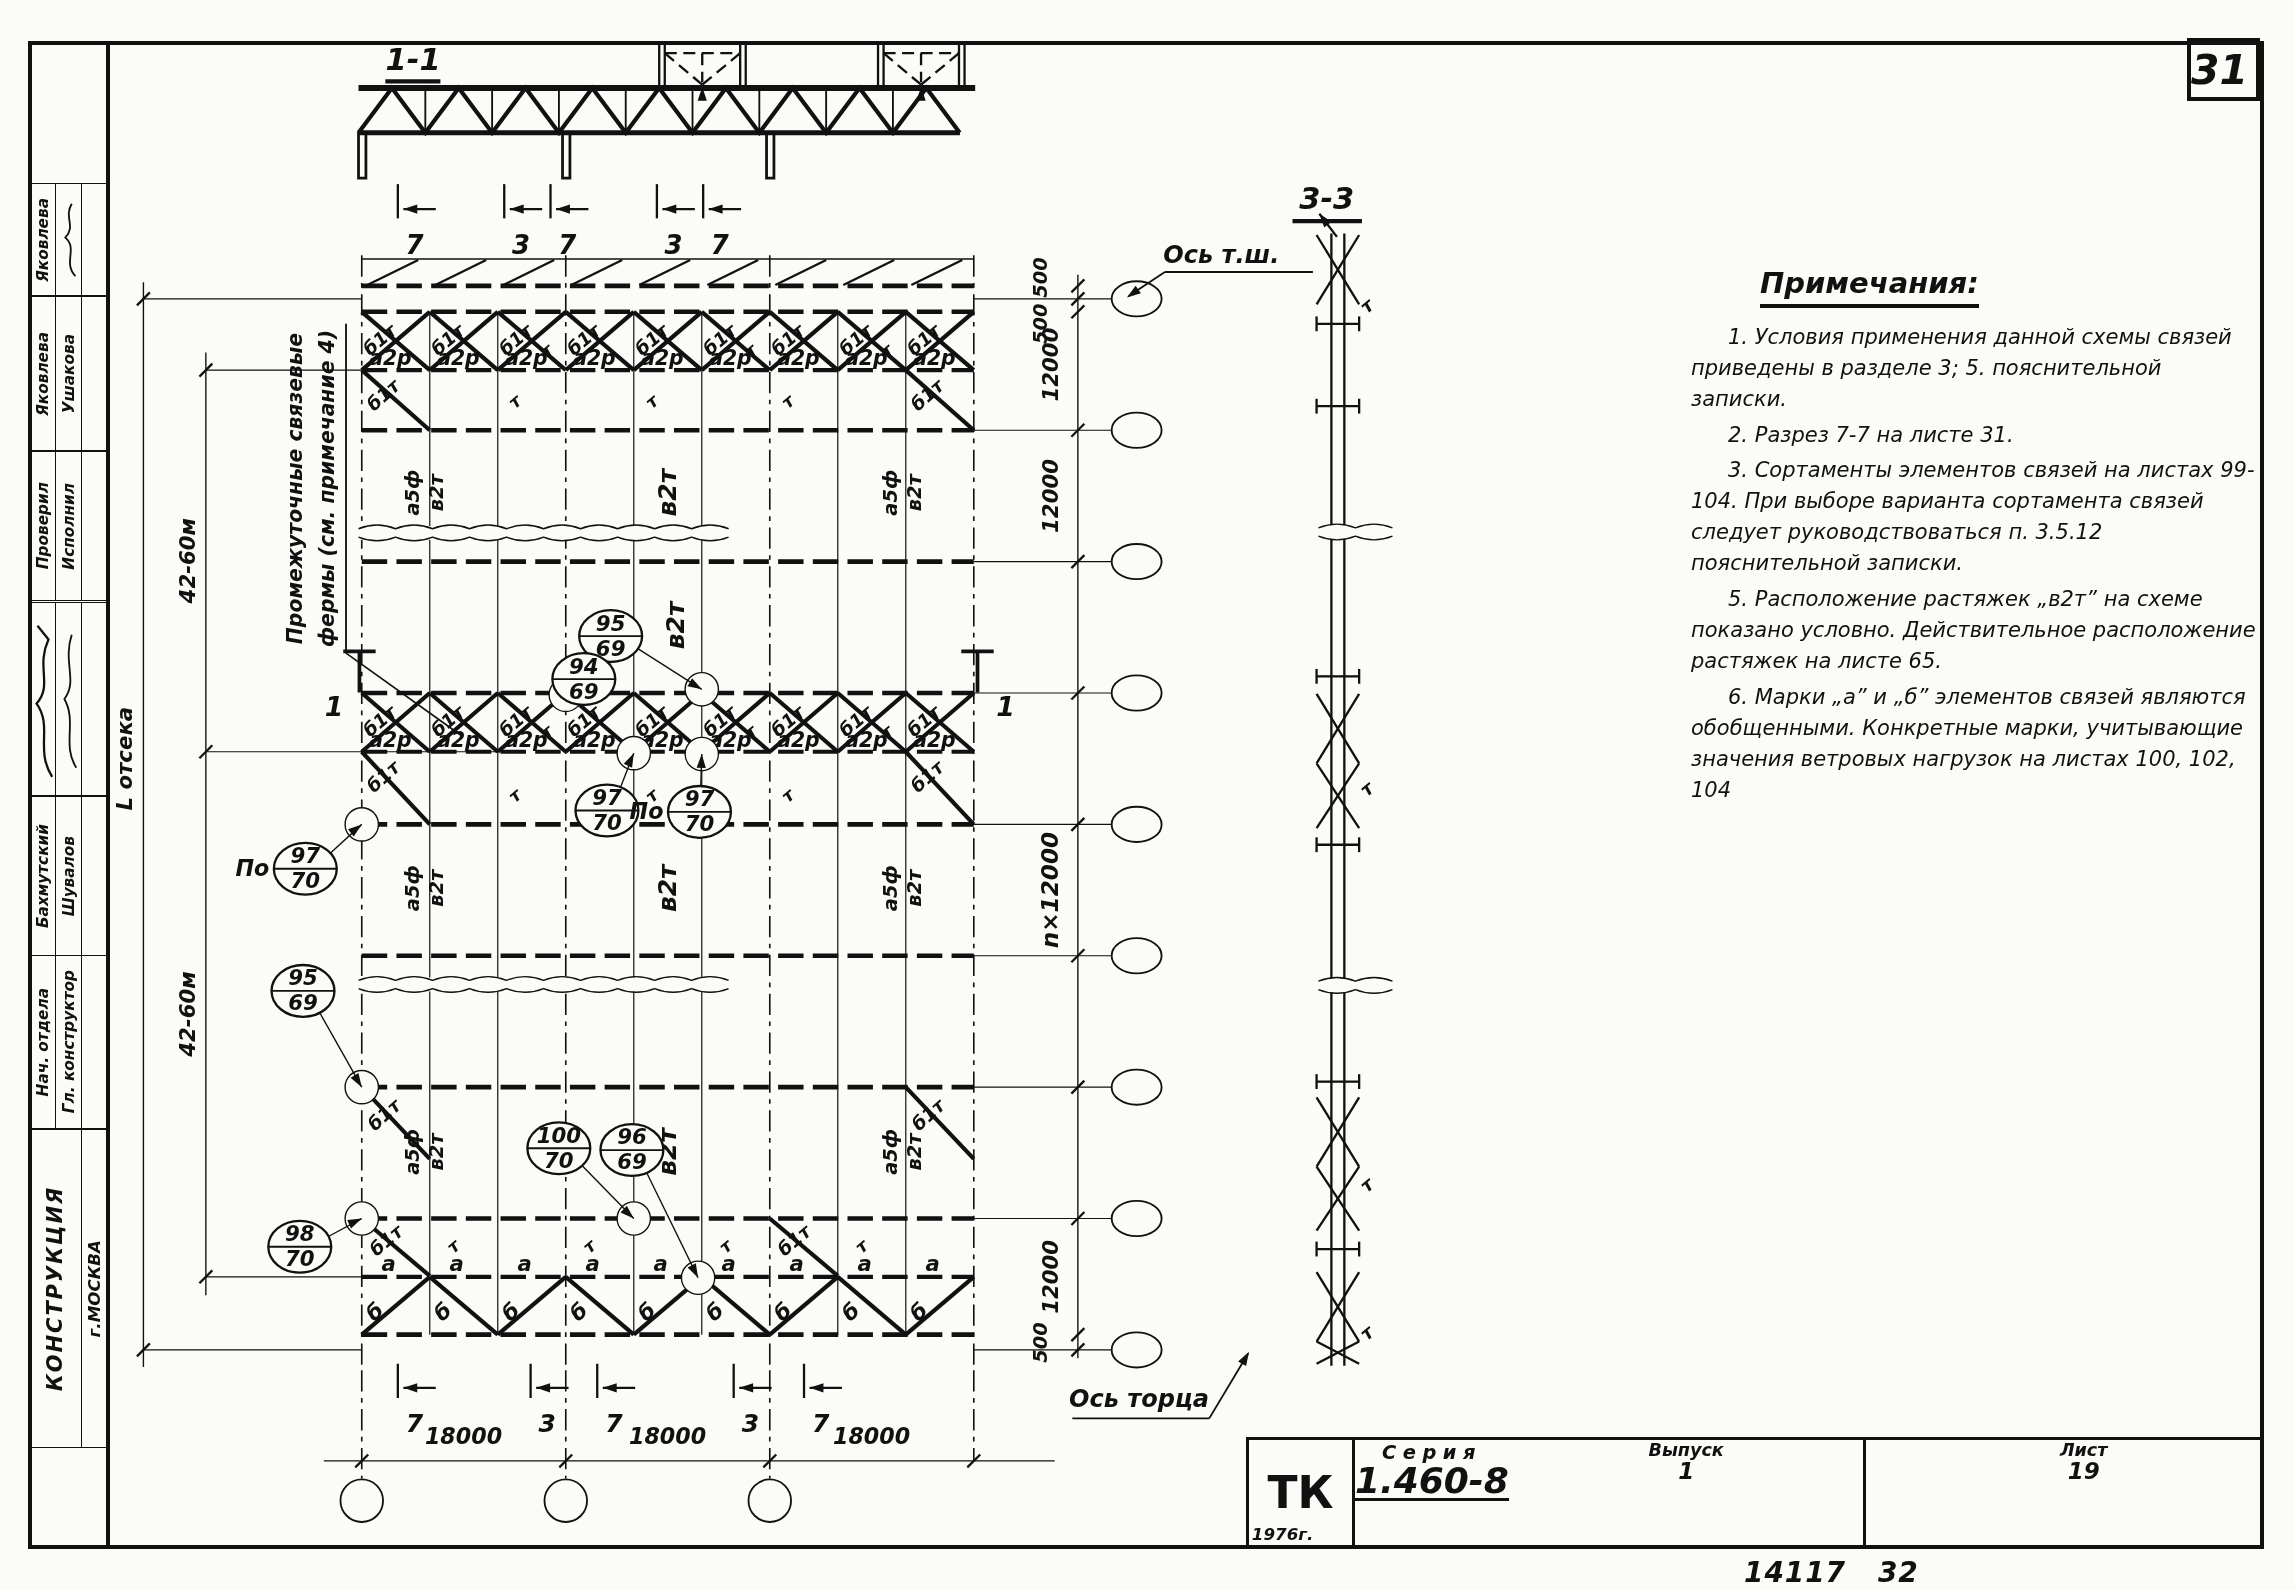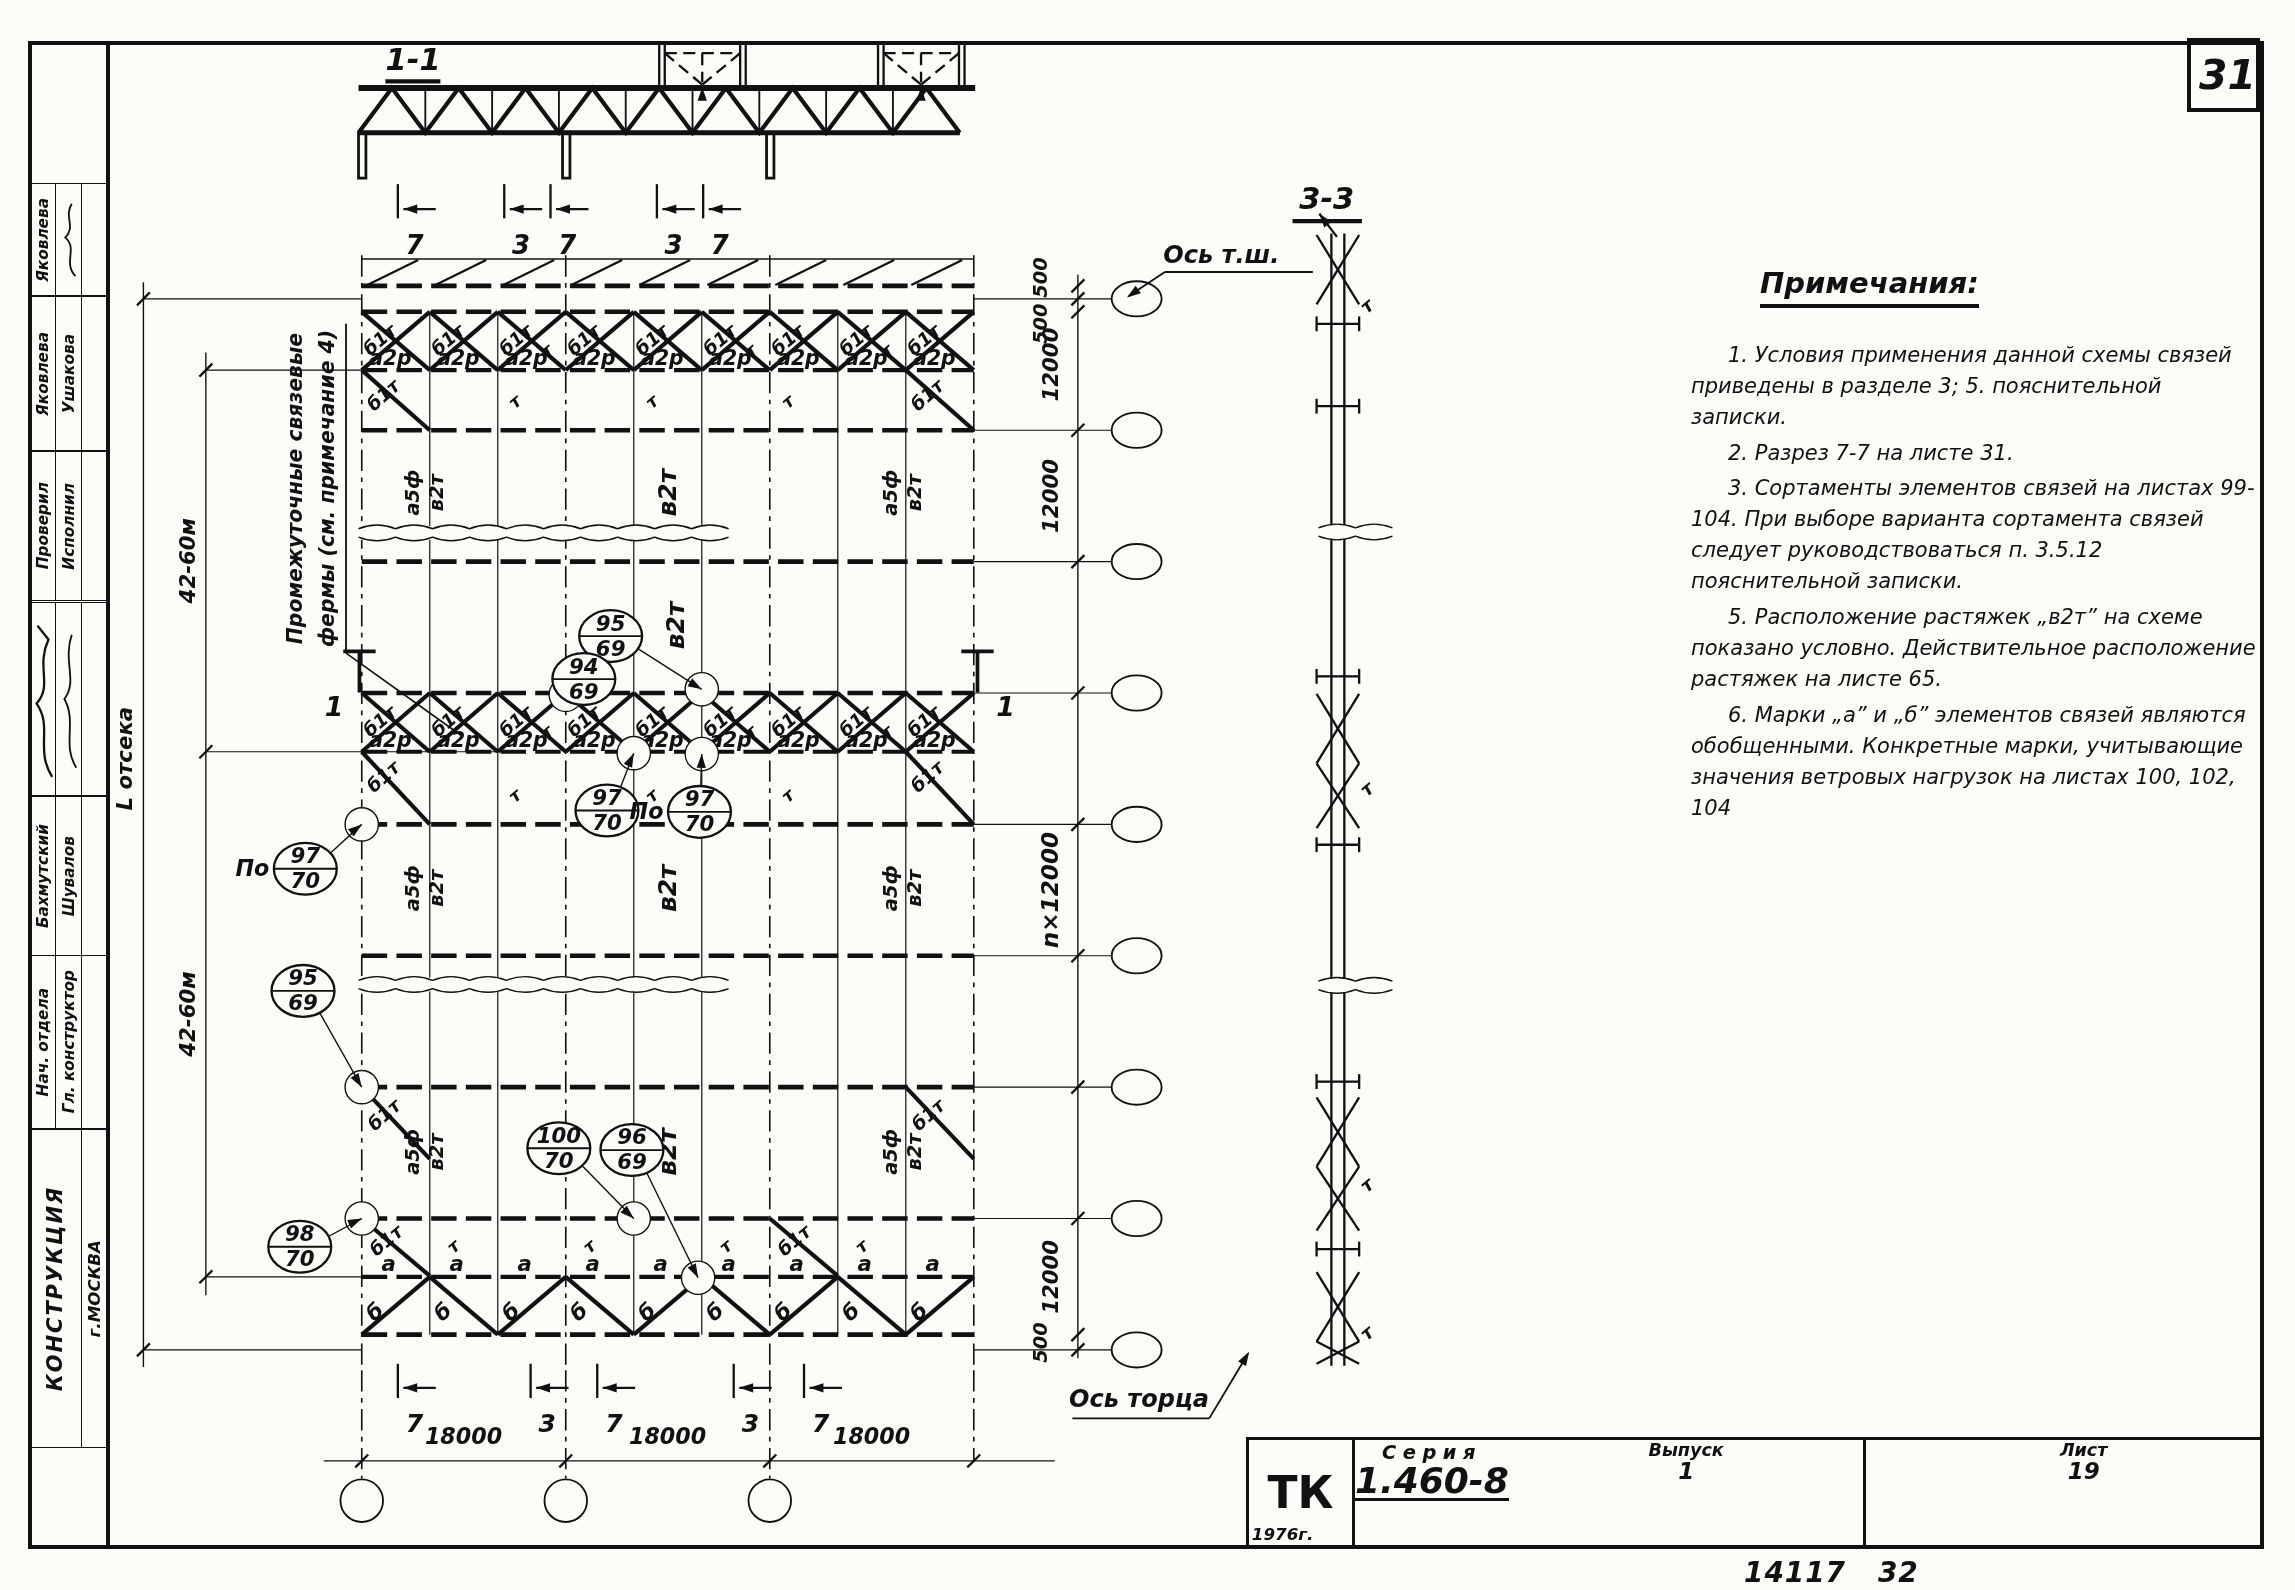--- a/index.html
+++ b/index.html
@@ -9,26 +9,26 @@
   .strip-sep{position:absolute;left:106px;top:41px;width:4.2px;height:1508px;background:#111;}
   
   .lrow{position:absolute;left:29px;width:79px;border:1.9px solid #111;box-sizing:border-box;display:flex;}
   .lcell{flex:1;border-right:1.4px solid #111;display:flex;align-items:center;justify-content:center;overflow:hidden;}
   .lcell:last-child{border-right:none;}
   .vtext{writing-mode:vertical-rl;transform:rotate(180deg);white-space:nowrap;
          font-size:15.3px;font-weight:700;font-style:italic;}
   .org .vtext{font-size:21px;letter-spacing:1.9px;}
   .orgcity .vtext{font-size:16.7px;}
   
-  .pagenum{position:absolute;left:2187px;top:38px;width:73px;height:74px;border:4.2px solid #111;
-           box-sizing:border-box;display:flex;align-items:center;justify-content:flex-end;
+  .pagenum{position:absolute;left:2187px;top:38px;width:73px;height:63px;border:4.2px solid #111;
+           box-sizing:border-box;display:flex;align-items:center;justify-content:flex-start;
            font-size:41px;font-weight:700;}
   
   .notes{position:absolute;left:1691px;top:266px;width:567px;}
-  .notes h2{margin:0 0 32px 69px;font-size:29px;font-weight:700;font-style:italic;
+  .notes h2{margin:0 0 14px 69px;font-size:29px;font-weight:700;font-style:italic;
             display:inline-block;border-bottom:4.2px solid #111;padding-bottom:3.7px;}
   .notes p{margin:0 0 4.6px 0;font-size:21px;line-height:1.48;text-indent:37px;font-weight:500;}
   
   .tb{position:absolute;left:1246px;top:1437px;width:1018px;height:111px;border:3.7px solid #111;
       box-sizing:border-box;display:flex;}
   .tb-tk{width:106px;border-right:3.7px solid #111;box-sizing:border-box;position:relative;
          display:flex;align-items:center;justify-content:center;font-size:44px;font-weight:700;font-style:normal;}
   .tb-year{position:absolute;left:2.8px;bottom:0.9px;font-size:16.7px;font-weight:700;font-style:italic;}
   .tb-title{width:628px;border-right:3.7px solid #111;box-sizing:border-box;display:flex;flex-direction:column;
             align-items:center;justify-content:center;}

